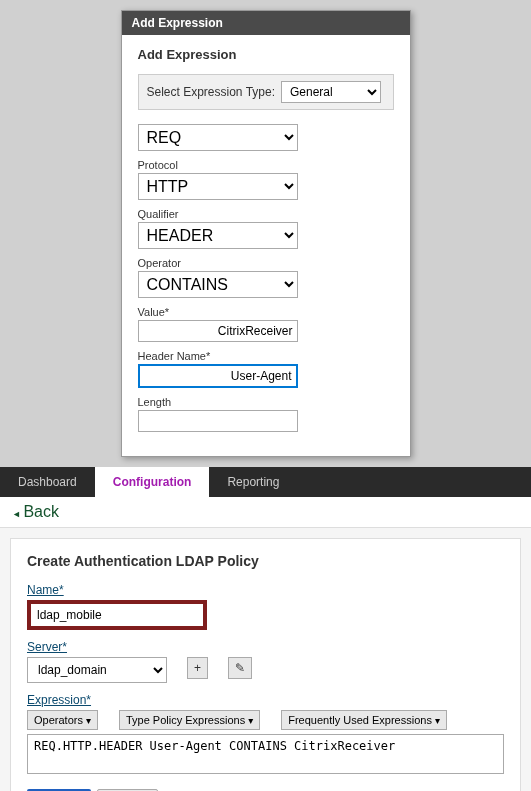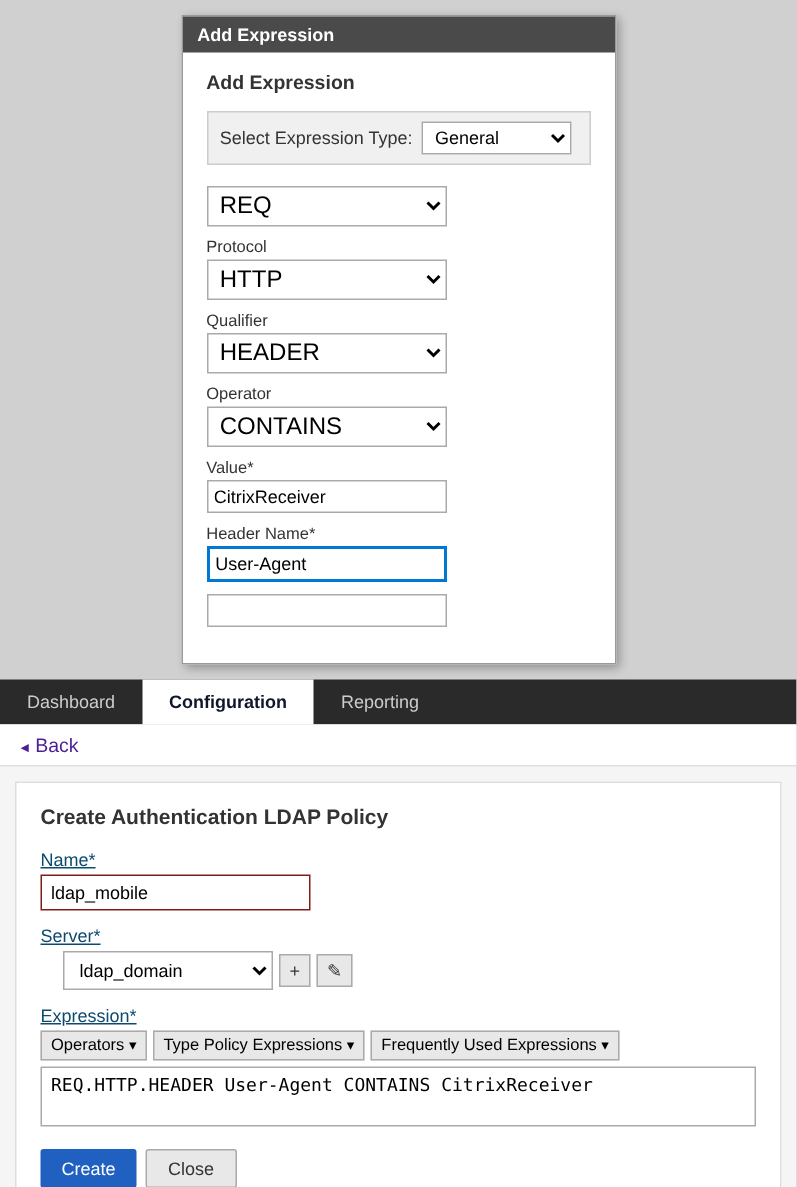--- a/index.html
+++ b/index.html
@@ -87,20 +87,21 @@
       padding: 3px 4px;
       font-size: 16px;
       appearance: auto;
     }
 
     .field-input {
       width: 160px;
       border: 1px solid #aaa;
       padding: 3px 4px;
       font-size: 12px;
+      text-align: right;
     }
 
     .field-input.focused {
       border: 2px solid #0078d4;
       outline: none;
     }
 
     
     .bottom-section {
       width: 531px;
@@ -114,38 +115,38 @@
 
     .nav-tab {
       padding: 8px 18px;
       color: #ccc;
       font-size: 12px;
       cursor: pointer;
     }
 
     .nav-tab.active {
       background: #fff;
-      color: #0f172a;
+      color: #a21caf;
       font-weight: bold;
     }
 
     .page-content {
       background: #f5f5f5;
       padding: 0;
     }
 
     .back-bar {
       background: #fff;
       border-bottom: 1px solid #ddd;
       padding: 6px 12px;
     }
 
     .back-link {
-      color: #4c1d95;
-      font-size: 13px;
+      color: #14532d;
+      font-size: 16px;
       cursor: pointer;
       text-decoration: none;
     }
 
     .back-link::before {
       content: "◄ ";
       font-size: 9px;
     }
 
     .form-section {
@@ -168,31 +169,30 @@
 
     .form-label {
       display: block;
       font-size: 12px;
       color: #0c4a6e;
       margin-bottom: 3px;
       text-decoration: underline;
     }
 
     .form-input {
-      border: 1px solid #7f1d1d;
+      border: 4px solid #7f1d1d;
       padding: 4px 6px;
       font-size: 12px;
       width: 180px;
     }
 
     .server-row {
       display: flex;
-      align-items: center;
-      gap: 4px;
-      margin-left: 15px;
+      align-items: flex-start;
+      gap: 20px;
     }
 
     .server-select {
       border: 1px solid #aaa;
       background: #fff;
       padding: 4px 6px;
       font-size: 12px;
       width: 140px;
       appearance: auto;
     }
@@ -201,21 +201,21 @@
       border: 1px solid #aaa;
       background: #e8e8e8;
       padding: 3px 6px;
       font-size: 12px;
       cursor: pointer;
       color: #333;
     }
 
     .expr-toolbar {
       display: flex;
-      gap: 4px;
+      gap: 21px;
       margin-bottom: 4px;
     }
 
     .expr-dropdown {
       border: 1px solid #aaa;
       background: #e8e8e8;
       padding: 3px 6px;
       font-size: 11px;
       cursor: pointer;
       display: flex;
@@ -313,20 +313,21 @@
         <label class="field-label">Value*</label>
         <input class="field-input" type="text" value="CitrixReceiver" style="">
       </div>
 
       <div class="field-group">
         <label class="field-label">Header Name*</label>
         <input class="field-input focused" type="text" value="User-Agent" style="">
       </div>
 
       <div class="field-group">
+        <label class="field-label">Length</label>
         <input class="field-input" type="text" style="">
       </div>
     </div>
   </div>
 </div>
 
 <div class="bottom-section">
   <div class="nav-tabs">
     <div class="nav-tab">
       <span>Dashboard</span>

